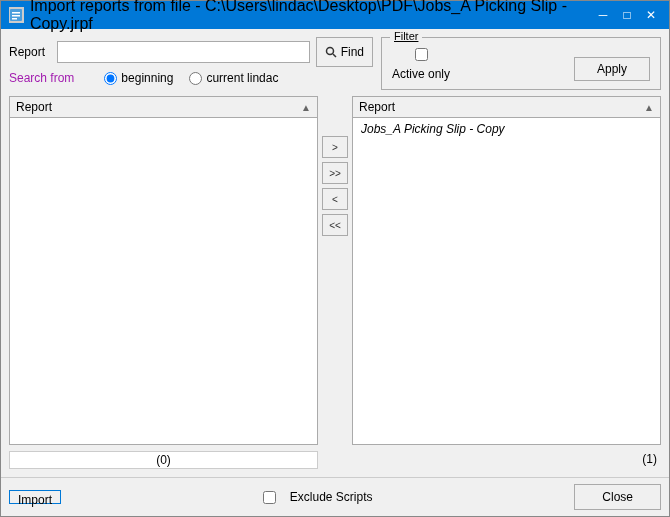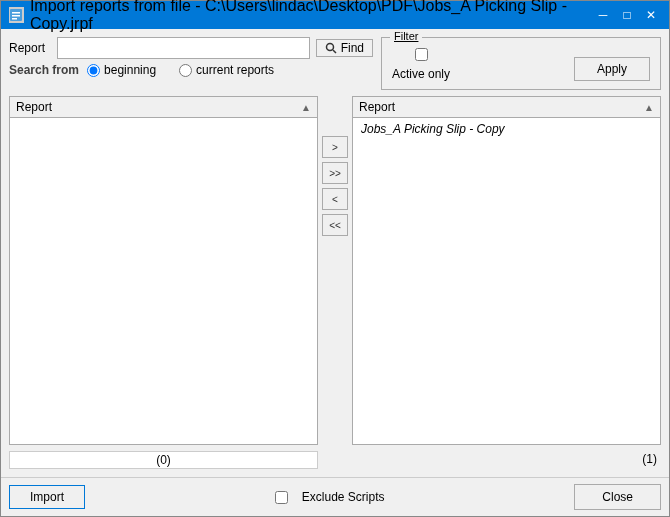--- a/index.html
+++ b/index.html
@@ -114,43 +114,43 @@
       flex: 1;
       height: 22px;
       border: 1px solid #aaa;
       background: white;
       padding: 2px 4px;
       outline: none;
     }
 
     .find-button {
       height: 18px;
-      padding: 2px 8px;
+      padding: 14px 8px;
       background: #f0f0f0;
       border: 1px solid #aaa;
       cursor: pointer;
       display: flex;
       align-items: center;
       gap: 4px;
     }
 
     .search-from-row {
       display: flex;
       align-items: center;
       gap: 8px;
     }
 
     .search-from-label {
-      color: #404040;
-      font-weight: bold;
+      color: #a21caf;
     }
 
     .radio-group {
       display: flex;
-      gap: 23px;
+      gap: 16px;
+      margin-left: 22px;
     }
 
     .radio-option {
       display: flex;
       align-items: center;
       gap: 4px;
       cursor: pointer;
     }
 
     .radio-option input[type="radio"] {
@@ -253,22 +253,22 @@
       align-items: center;
     }
 
     .footer-left {
       display: flex;
       align-items: center;
       gap: 6px;
     }
 
     .import-button {
-      height: 24px;
-      padding: 2px 20px;
+      height: 14px;
+      padding: 2px 8px;
       background: #f0f0f0;
       border: 1px solid #0078d7;
       cursor: pointer;
     }
 
     .exclude-row {
       display: flex;
       align-items: center;
       gap: 14px;
     }
@@ -353,21 +353,21 @@
         </div>
         <div class="search-from-row">
           <span class="search-from-label">Search from</span>
           <div class="radio-group">
             <label class="radio-option">
               <input type="radio" name="search_from" checked="" style="">
               <span>beginning</span>
             </label>
             <label class="radio-option">
               <input type="radio" name="search_from" style="">
-              <span>current reports</span>
+              <span>current lindac</span>
             </label>
           </div>
         </div>
       </div>
 
       <div class="filter-group">
         <span class="filter-legend">Filter</span>
         <div class="filter-inner">
           <div class="active-only-row">
             <input type="checkbox" style="">

